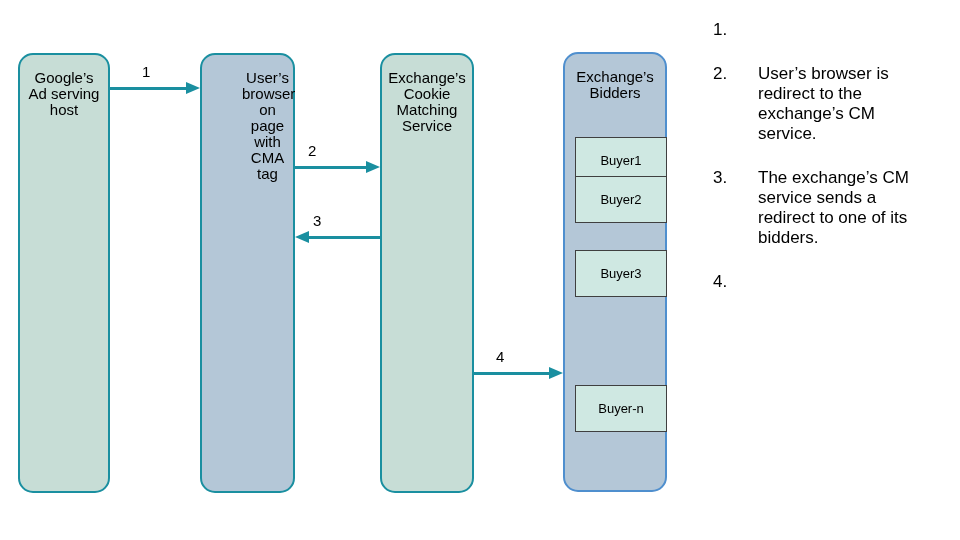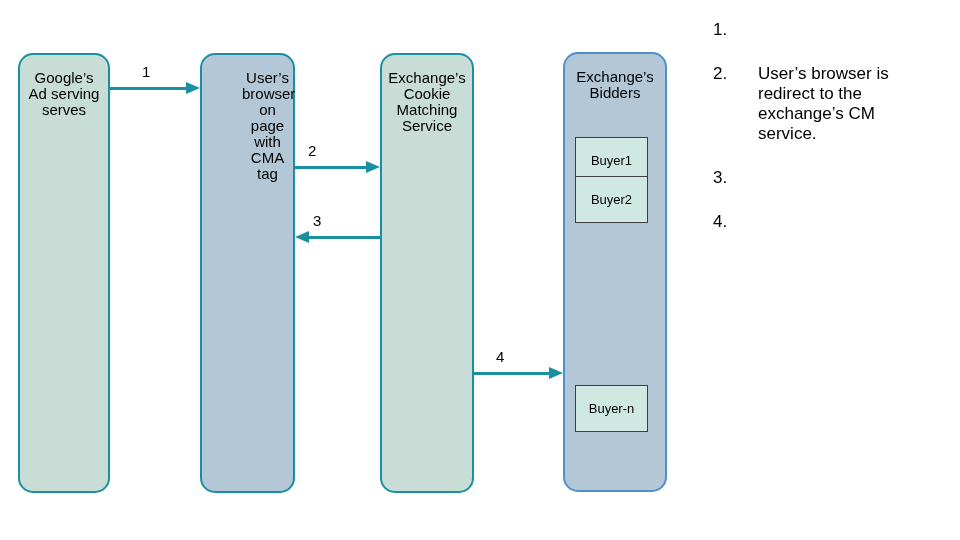--- a/index.html
+++ b/index.html
@@ -30,21 +30,21 @@
     text-align: center;
     font-size: 15px;
     line-height: 16px;
     white-space: pre-line;
   }
 
   
   .buyer {
     position: absolute;
     left: 10px;
-    width: 73px;
+    width: 92px;
     height: 47px;
     background: #cfe8e2;
     border: 1px solid #3f3f3f;
     border-radius: 0;
     display: flex;
     align-items: center;
     justify-content: center;
     font-size: 13px;
   }
 
@@ -88,21 +88,21 @@
   .step-text { white-space: pre-line; flex: 1; }
 </style>
 </head>
 <body>
 
 <div class="canvas">
 
   <div class="node green" style="left:18px; top:53px; width:92px; height:440px;">
     <div class="node-label">Google’s
 Ad serving
-serves</div>
+host</div>
   </div>
 
   <div class="node blue" style="left:200px; top:53px; width:95px; height:440px;padding-left:40px;">
     <div class="node-label">User’s
 browser on
 page with
 CMA tag</div>
   </div>
 
   <div class="node green" style="left:380px; top:53px; width:94px; height:440px;">
@@ -113,20 +113,23 @@
   </div>
 
   <div class="node blue blue-border" style="left:563px; top:52px; width:104px; height:440px;">
     <div class="node-label">Exchange’s
 Bidders</div>
     <div class="buyer" style="top:83px;">
       <span>Buyer1</span>
     </div>
     <div class="buyer" style="top:122px;">
       <span>Buyer2</span>
+    </div>
+    <div class="buyer" style="top:196px;">
+      <span>Buyer3</span>
     </div>
     <div class="buyer" style="top:331px;">
       <span>Buyer-n</span>
     </div>
   </div>
 
   <div class="arrow right" style="left:110px; top:81px; width:90px;">
     <div class="line"></div>
     <div class="head"></div>
     <span class="num" style="left:32px;">1</span>
@@ -156,19 +159,23 @@
     </div>
     <div class="step">
       <span class="step-num">2.</span>
       <span class="step-text">User’s browser is
 redirect to the
 exchange’s CM
 service.</span>
     </div>
     <div class="step">
       <span class="step-num">3.</span>
+      <span class="step-text">The exchange’s CM
+service sends a
+redirect to one of its
+bidders.</span>
     </div>
     <div class="step">
       <span class="step-num">4.</span>
     </div>
   </div>
 
 </div>
 
 </body></html>

